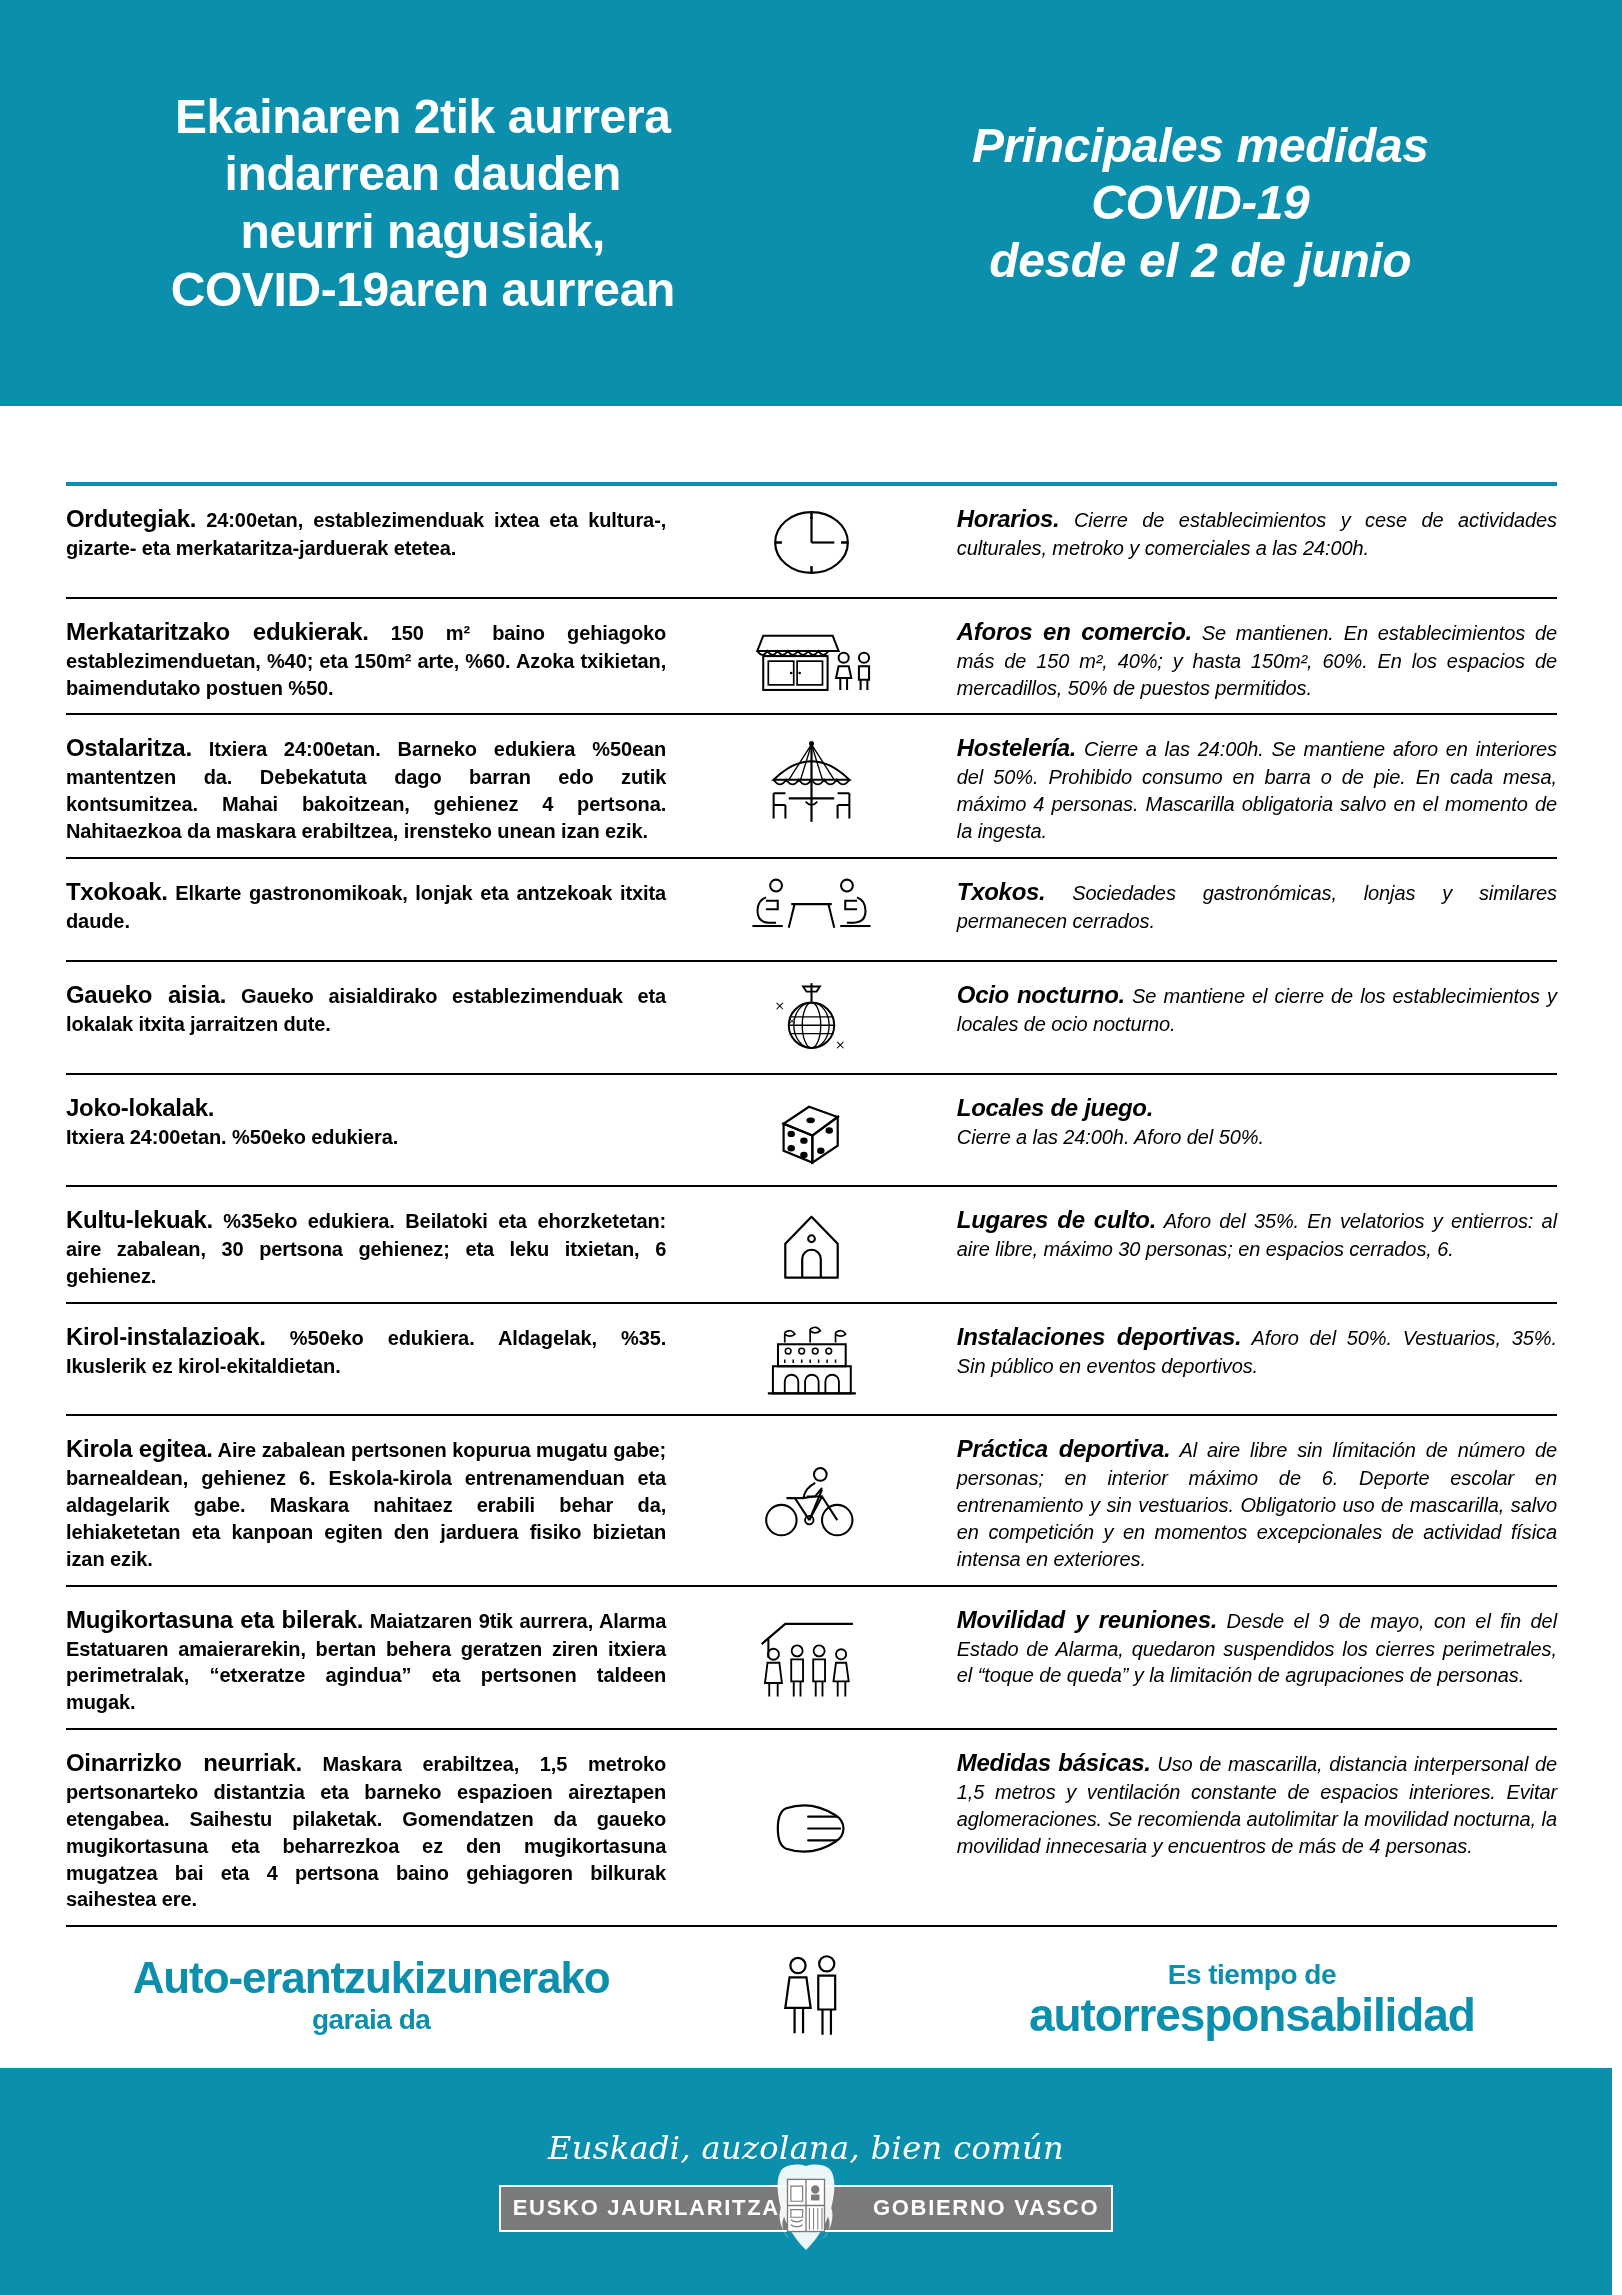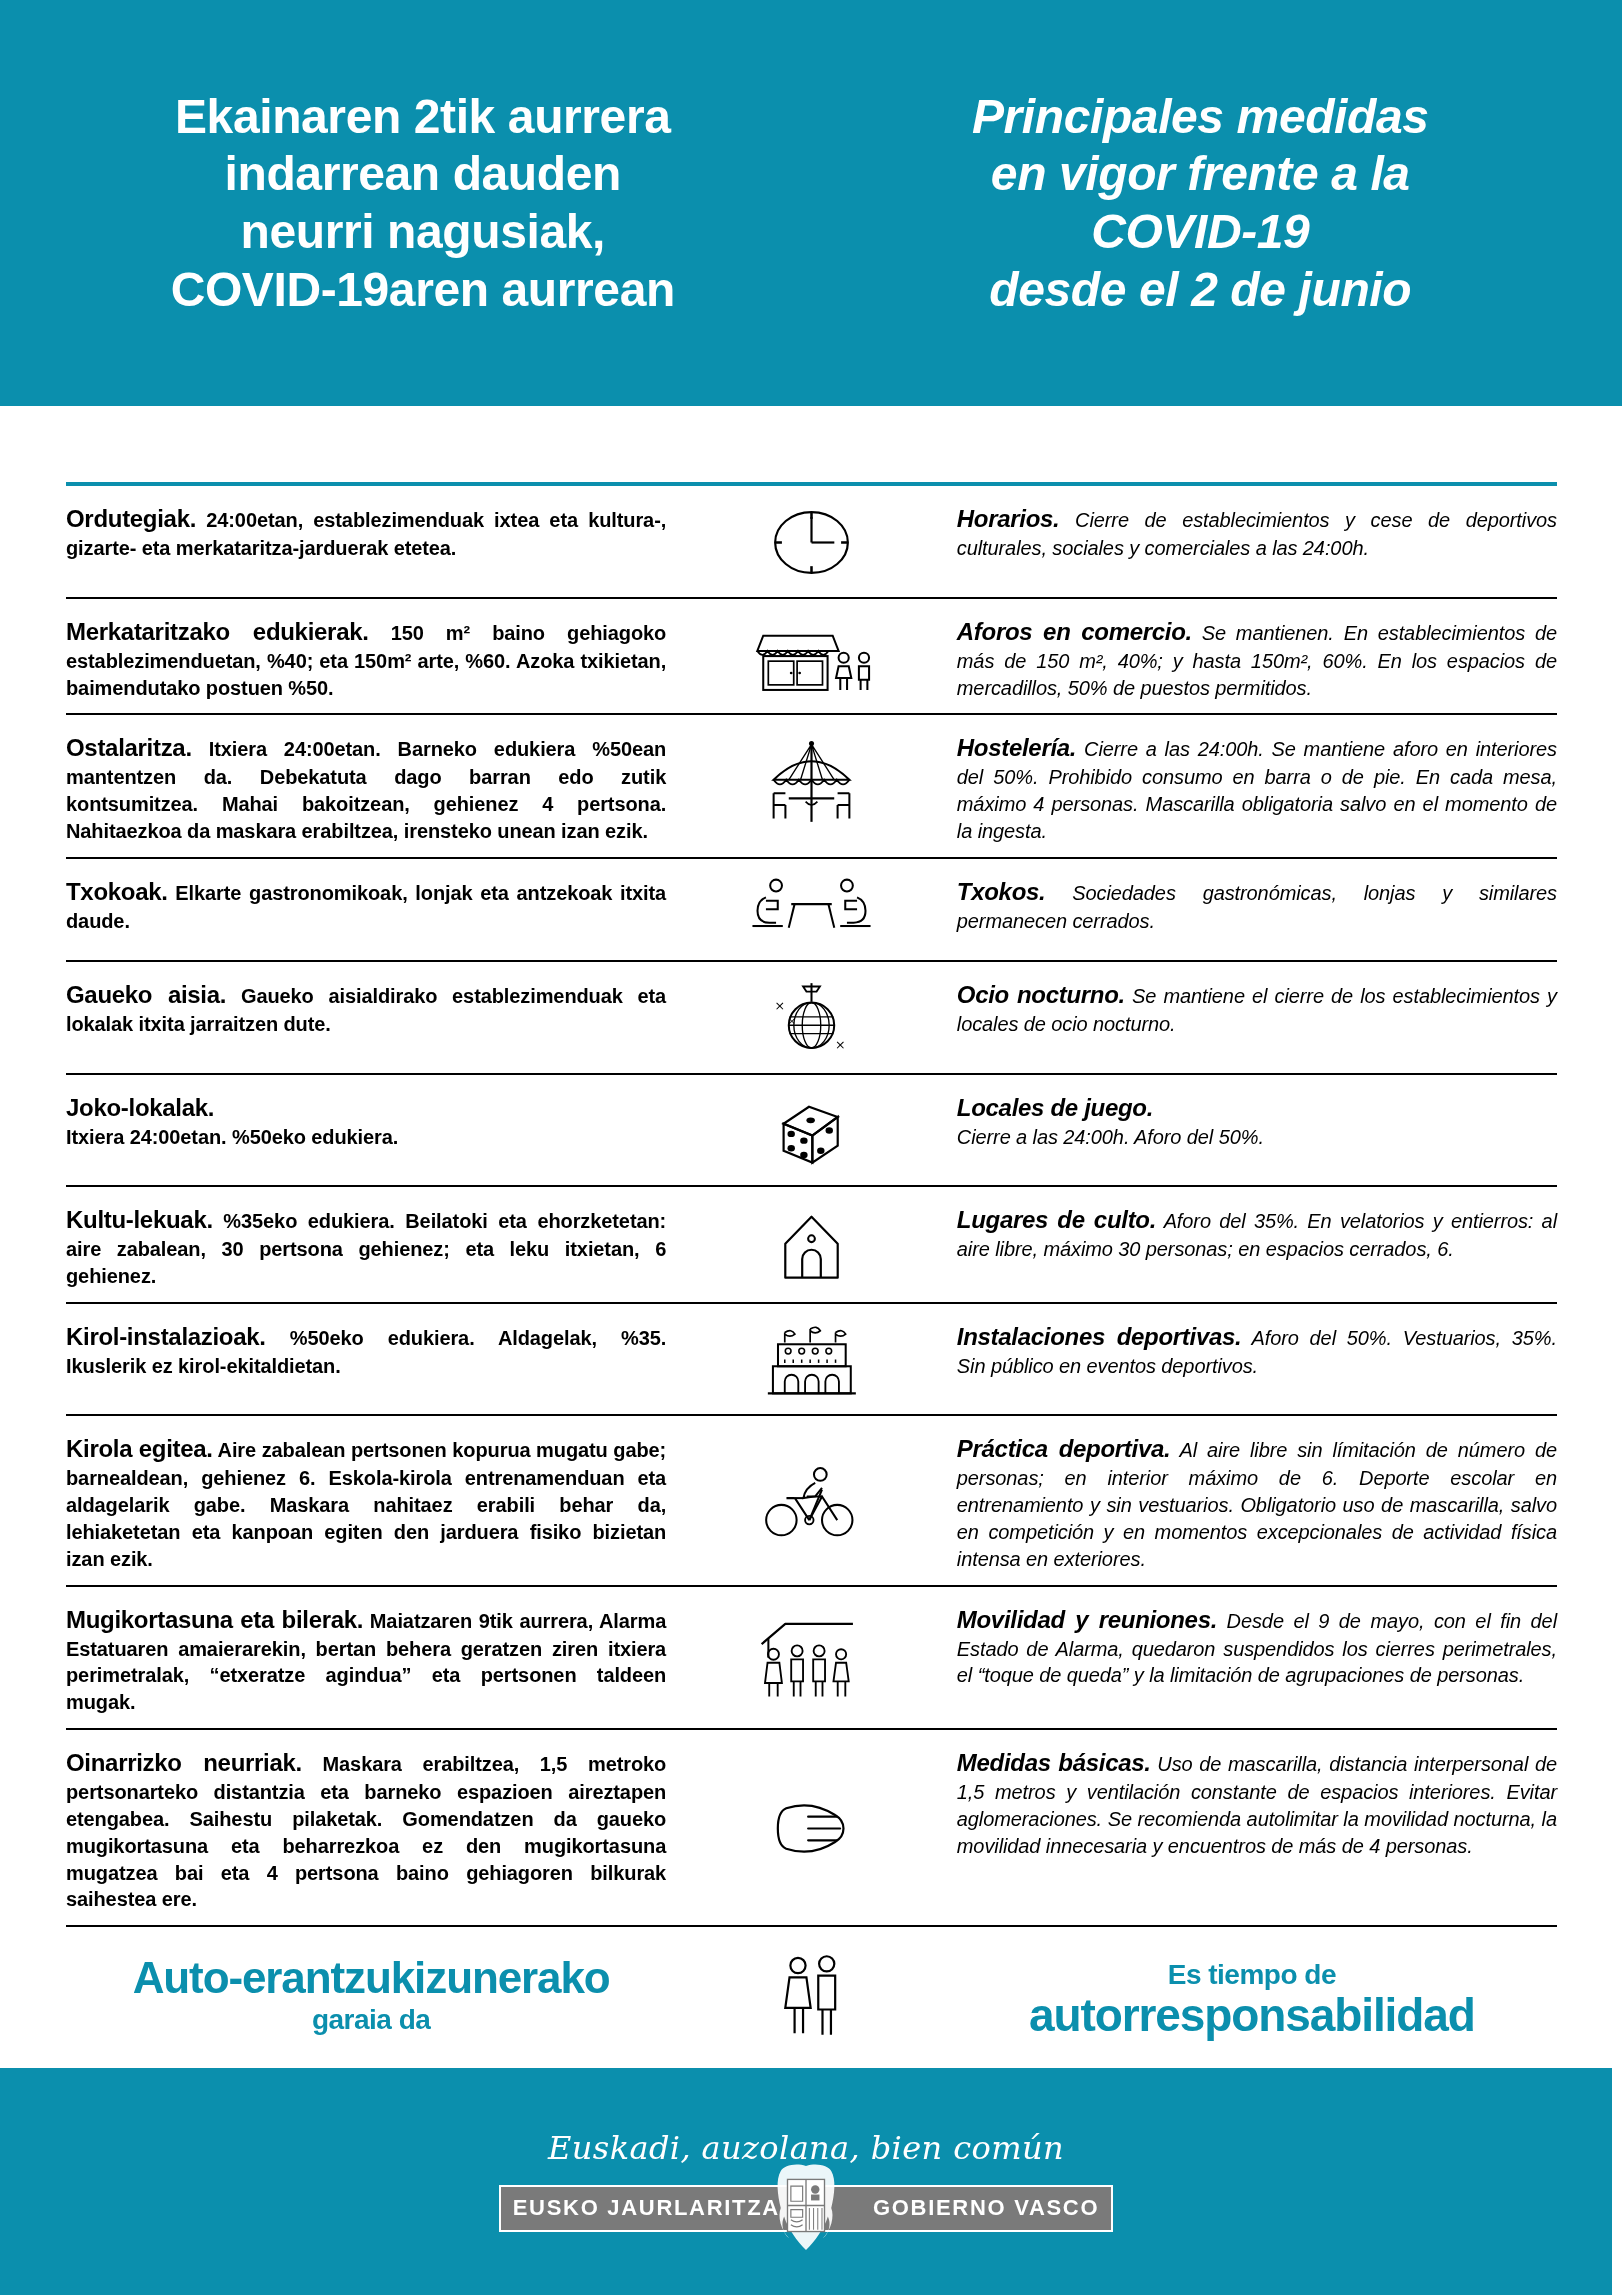--- a/index.html
+++ b/index.html
@@ -150,21 +150,20 @@
 
 <div class="header">
   <div class="header-col eu">
     <div class="head-title-eu">Ekainaren 2tik aurrera</div>
     <div class="head-title-eu">indarrean dauden</div>
     <div class="head-title-eu">neurri nagusiak,</div>
     <div class="head-title-eu">COVID-19aren aurrean</div>
   </div>
   <div class="header-col es">
     <div class="head-title-es">Principales medidas</div>
-    <div class="head-title-es">en vigor frente a la</div>
     <div class="head-title-es">COVID-19</div>
     <div class="head-title-es">desde el 2 de junio</div>
   </div>
 </div>
 
 <div class="sheet">
   <div class="top-rule"></div>
 
   <div class="row">
     <div class="col-eu">
@@ -177,21 +176,21 @@
         <line x1="55" y1="50" x2="55" y2="20" stroke="#000" stroke-width="2.6"></line>
         <line x1="55" y1="50" x2="82" y2="50" stroke="#000" stroke-width="2.6"></line>
         <line x1="55" y1="14" x2="55" y2="22" stroke="#000" stroke-width="3"></line>
         <line x1="55" y1="78" x2="55" y2="86" stroke="#000" stroke-width="3"></line>
         <line x1="12" y1="50" x2="20" y2="50" stroke="#000" stroke-width="3"></line>
         <line x1="90" y1="50" x2="98" y2="50" stroke="#000" stroke-width="3"></line>
       </svg>
     </div>
     <div class="col-es">
       <p class="t-es"><b>Horarios.</b>
-      <span>Cierre de establecimientos y cese de deportivos culturales, sociales y comerciales a las 24:00h.</span></p>
+      <span>Cierre de establecimientos y cese de actividades culturales, metroko y comerciales a las 24:00h.</span></p>
     </div>
   </div>
 
   <div class="row">
     <div class="col-eu">
       <p class="t-eu"><b>Merkataritzako edukierak.</b>
       <span>150 m² baino gehiagoko establezimenduetan, %40; eta 150m² arte, %60. Azoka txikietan, baimendutako postuen %50.</span></p>
     </div>
     <div class="col-icon">
       <svg class="icon-svg" width="127" height="89" viewBox="0 0 150 105">

